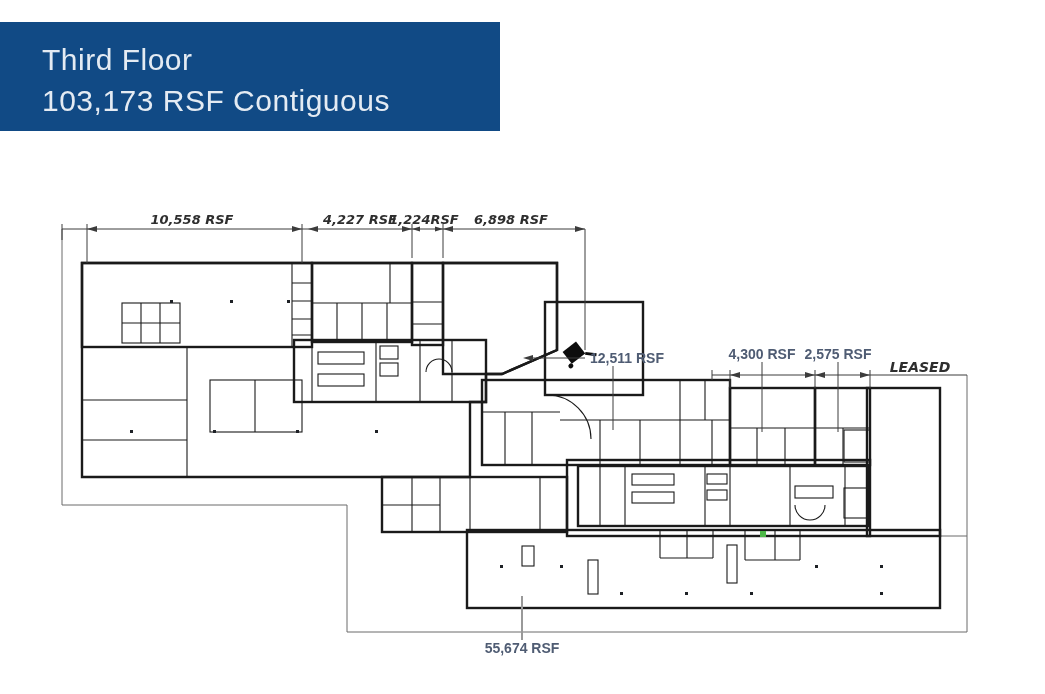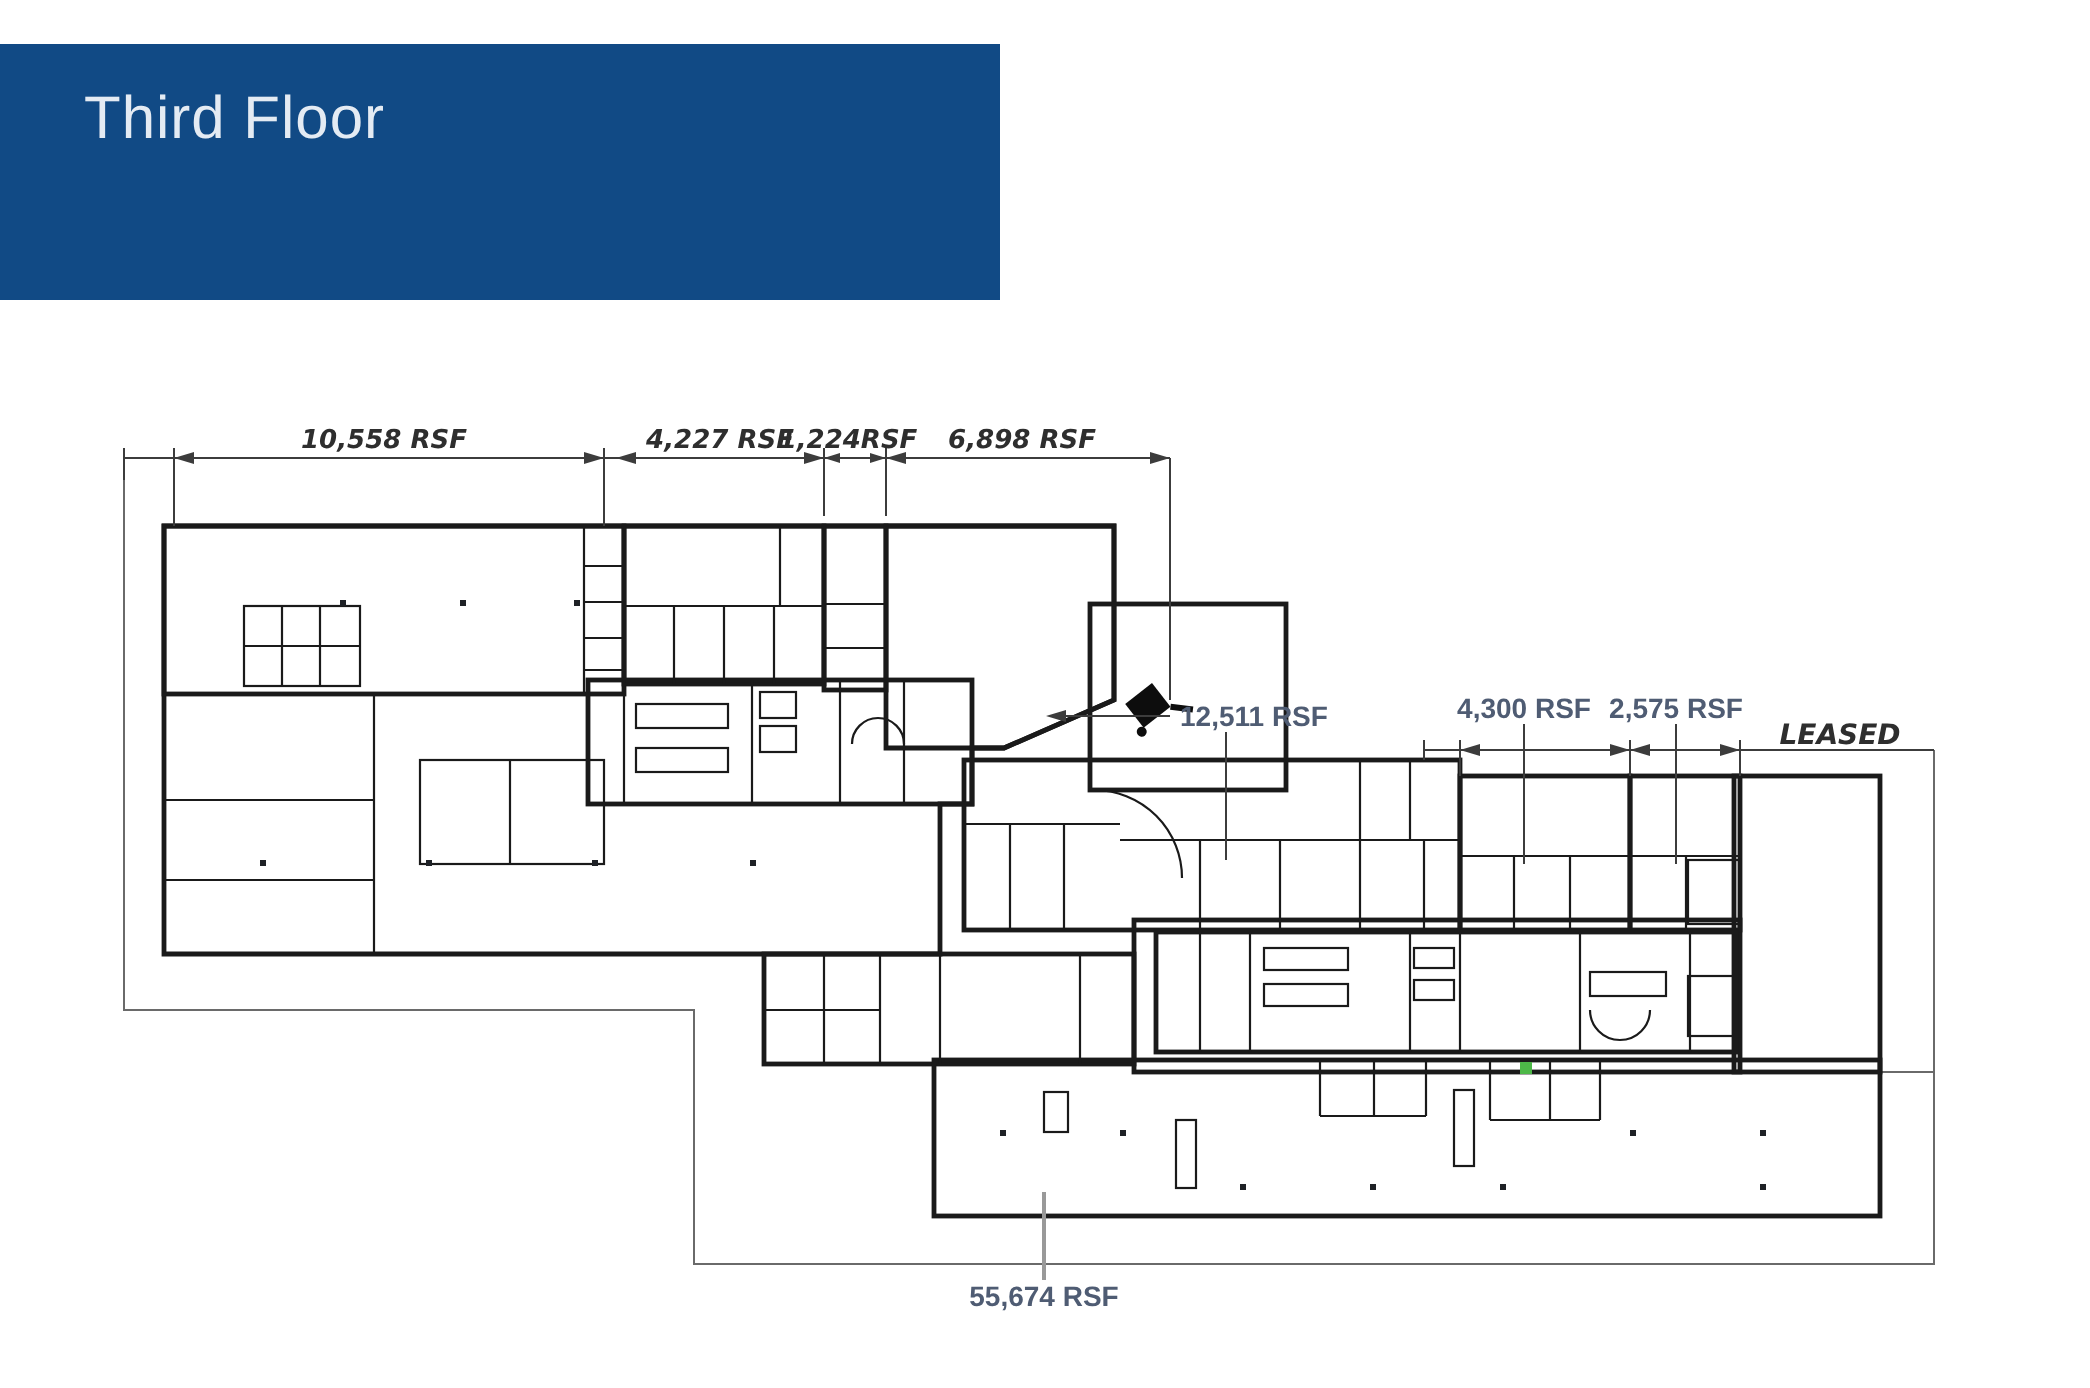--- a/index.html
+++ b/index.html
@@ -1,38 +1,39 @@
 <!DOCTYPE html>
 <html><head>
 <meta charset="utf-8">
 <style>
   html,body{margin:0;padding:0;background:#ffffff;}
   #stage{position:relative;width:1045px;height:694px;background:#ffffff;overflow:hidden;
          font-family:"Liberation Sans",sans-serif;}
-  .banner{position:absolute;left:0;top:22px;width:500px;height:128px;background:#114A85;
+  .banner{position:absolute;left:0;top:22px;width:500px;height:109px;background:#114A85;
           color:#E4EBF3;box-sizing:border-box;padding:17px 0 0 42px;}
   .banner .line{font-size:30px;line-height:41px;font-weight:400;letter-spacing:.5px;white-space:nowrap;}
   svg{position:absolute;left:0;top:0;}
   .wall{fill:none;stroke:#1a1a1a;stroke-width:2.4;}
   .wallthin{fill:none;stroke:#1a1a1a;stroke-width:1.1;}
   .dim{stroke:#3c3c3c;stroke-width:1;fill:none;}
   .bound{stroke:#6a6a6a;stroke-width:1;fill:none;}
   .arrow{fill:#3c3c3c;stroke:none;}
   .dimtext{font:italic 600 13px "DejaVu Sans",sans-serif;}
   .leasedtext{font:italic 600 14px "DejaVu Sans",sans-serif;}
   .arealabel{font:700 14px "Liberation Sans",sans-serif;}
   .leader{stroke:#999999;stroke-width:2;fill:none;}
 </style>
 </head>
 <body>
 
 <div id="stage">
 
   <div class="banner">
     <div class="line">Third Floor</div>
+    <div class="line">103,173 RSF Contiguous</div>
   </div>
 
   <svg width="1045" height="694" viewBox="0 0 1045 694">
     <defs>
       <pattern id="stairComb" width="5" height="6" patternUnits="userSpaceOnUse">
         <rect width="5" height="6" fill="#ffffff"></rect>
         <rect x="1" width="2.2" height="6" fill="#15181d"></rect>
       </pattern>
     </defs>
 

